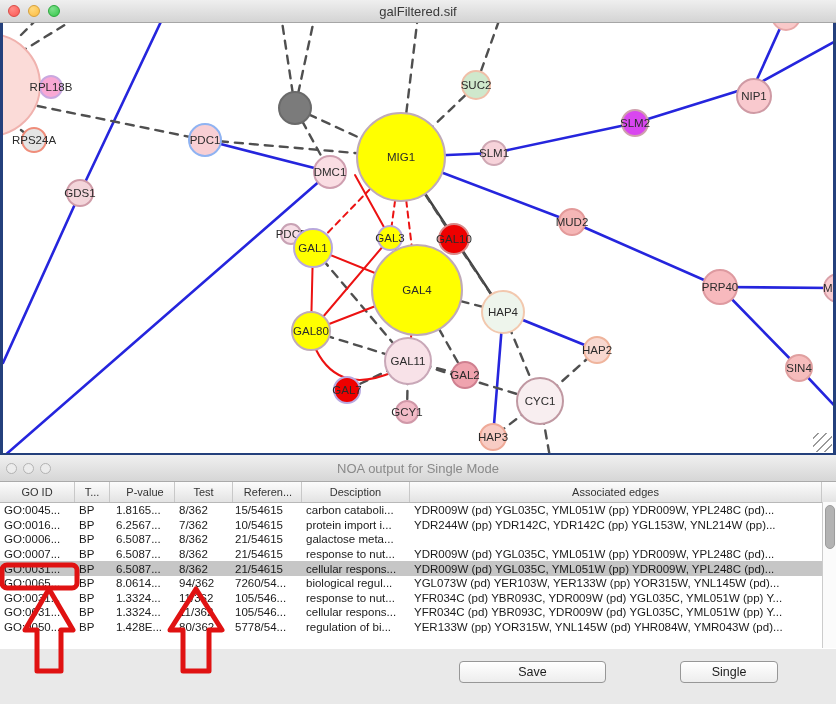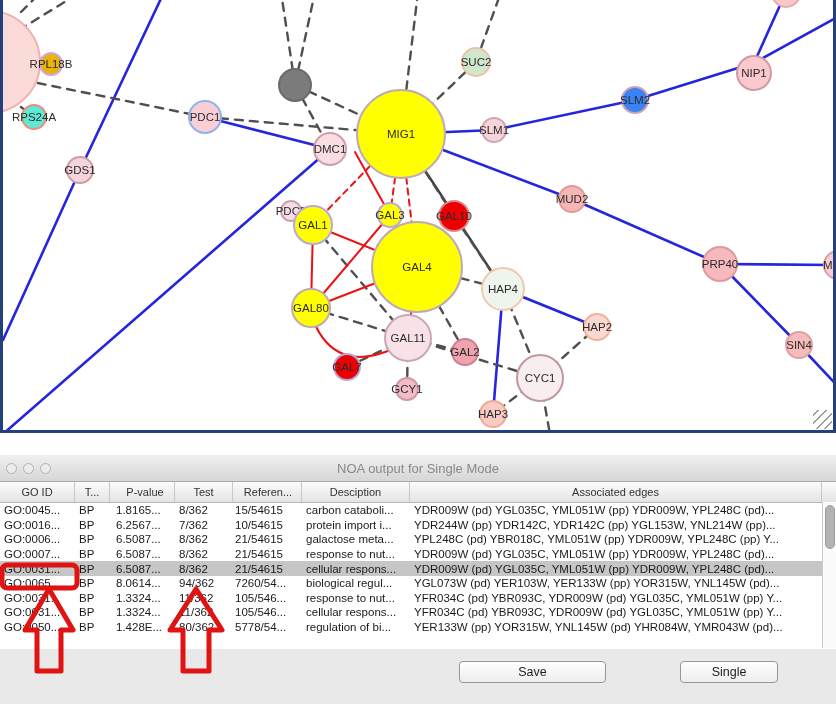--- a/index.html
+++ b/index.html
@@ -45,20 +45,28 @@
   #save-btn{left:459px;width:145px;}
   #cancel-btn{left:680px;width:96px;}
   
   #annot-svg{position:absolute;left:0;top:0;width:836px;height:704px;pointer-events:none;z-index:60;}
   .annot{fill:none;stroke:#e01212;stroke-width:5px;stroke-linejoin:round;}
 </style>
 </head>
 <body>
 
 <div id="net-win">
+  <div class="titlebar">
+    <div class="lights">
+      <div class="light lr"></div>
+      <div class="light ly"></div>
+      <div class="light lg"></div>
+    </div>
+    <div class="title">galFiltered.sif</div>
+  </div>
   <div id="net-canvas">
     <svg id="edges-svg" xmlns="http://www.w3.org/2000/svg">
         <line x1="163" y1="-12" x2="77" y2="170" class="edge-blue"></line>
         <line x1="77" y1="170" x2="0" y2="340" class="edge-blue"></line>
         <line x1="202" y1="117" x2="327" y2="149" class="edge-blue"></line>
         <line x1="327" y1="149" x2="0" y2="434" class="edge-blue"></line>
         <line x1="398" y1="134" x2="491" y2="130" class="edge-blue"></line>
         <line x1="491" y1="130" x2="632" y2="100" class="edge-blue"></line>
         <line x1="632" y1="100" x2="751" y2="63" class="edge-blue"></line>
         <line x1="751" y1="63" x2="840" y2="14" class="edge-blue"></line>
@@ -105,24 +113,24 @@
         <path d="M 310,320 Q 332,374 390,349" class="edge-red"></path>
         <line x1="352" y1="152" x2="387" y2="215" class="edge-red"></line>
         <line x1="398" y1="134" x2="310" y2="225" class="edge-reddash"></line>
         <line x1="398" y1="134" x2="387" y2="215" class="edge-reddash"></line>
         <line x1="398" y1="134" x2="414" y2="267" class="edge-reddash"></line>
         <line x1="387" y1="215" x2="414" y2="267" class="edge-reddash"></line>
         <line x1="414" y1="267" x2="405" y2="338" class="edge-reddash"></line>
       </svg>
     <div id="nodes-layer">
         <div class="node" style="left: -66px; top: 10px; width: 104px; height: 104px; background: rgb(251, 219, 216); border-color: rgb(240, 178, 174);"></div>
-        <div class="node" style="left: 36px; top: 52px; width: 24px; height: 24px; background: #eab308; border-color: rgb(201, 168, 224);">
+        <div class="node" style="left: 36px; top: 52px; width: 24px; height: 24px; background: #f9a8d4; border-color: rgb(201, 168, 224);">
           <span>RPL18B</span>
         </div>
-        <div class="node" style="left: 18px; top: 104px; width: 26px; height: 26px; background: #5eead4; border-color: rgb(239, 141, 122);">
+        <div class="node" style="left: 18px; top: 104px; width: 26px; height: 26px; background: #e5e5e5; border-color: rgb(239, 141, 122);">
           <span>RPS24A</span>
         </div>
         <div class="node" style="left: 63px; top: 156px; width: 28px; height: 28px; background: rgb(243, 213, 218); border-color: rgb(207, 156, 168);">
           <span>GDS1</span>
         </div>
         <div class="node" style="left: 185px; top: 100px; width: 34px; height: 34px; background: rgb(248, 207, 212); border-color: rgb(143, 179, 242);">
           <span>PDC1</span>
         </div>
         <div class="node" style="left: 275px; top: 68px; width: 34px; height: 34px; background: rgb(123, 123, 123); border-color: rgb(106, 106, 106);"></div>
         <div class="node" style="left: 353px; top: 89px; width: 90px; height: 90px; background: rgb(255, 255, 0); border-color: rgb(191, 170, 184);">
@@ -130,21 +138,21 @@
         </div>
         <div class="node" style="left: 458px; top: 47px; width: 30px; height: 30px; background: rgb(207, 232, 204); border-color: rgb(240, 191, 168);">
           <span>SUC2</span>
         </div>
         <div class="node" style="left: 478px; top: 117px; width: 26px; height: 26px; background: rgb(247, 211, 218); border-color: rgb(207, 168, 180);">
           <span>SLM1</span>
         </div>
         <div class="node" style="left: 310px; top: 132px; width: 34px; height: 34px; background: rgb(250, 221, 227); border-color: rgb(207, 159, 176); text-align: center;">
           <span>DMC1</span>
         </div>
-        <div class="node" style="left: 618px; top: 86px; width: 28px; height: 28px; background: #3b82f6; border-color: rgb(207, 160, 174);">
+        <div class="node" style="left: 618px; top: 86px; width: 28px; height: 28px; background: #d946ef; border-color: rgb(207, 160, 174);">
           <span>SLM2</span>
         </div>
         <div class="node" style="left: 733px; top: 55px; width: 36px; height: 36px; background: rgb(249, 201, 206); border-color: rgb(207, 154, 164);">
           <span>NIP1</span>
         </div>
         <div class="node" style="left: 768px; top: -22px; width: 30px; height: 30px; background: rgb(249, 201, 201); border-color: rgb(232, 168, 168);"></div>
         <div class="node" style="left: 555px; top: 185px; width: 28px; height: 28px; background: rgb(245, 182, 182); border-color: rgb(227, 154, 154);">
           <span>MUD2</span>
         </div>
         <div class="node" style="left: 699px; top: 246px; width: 36px; height: 36px; background: rgb(247, 185, 189); border-color: rgb(222, 154, 160);">
@@ -240,21 +248,20 @@
         <div class="cell c5">protein import i...</div>
         <div class="cell c6">YDR244W (pp) YDR142C, YDR142C (pp) YGL153W, YNL214W (pp)...</div>
       </div>
       <div class="trow">
         <div class="cell c0">GO:0006...</div>
         <div class="cell c1">BP</div>
         <div class="cell c2">6.5087...</div>
         <div class="cell c3">8/362</div>
         <div class="cell c4">21/54615</div>
         <div class="cell c5">galactose meta...</div>
-        <div class="cell c6">YPL248C (pd) YBR018C, YML051W (pp) YDR009W, YPL248C (pp) Y...</div>
       </div>
       <div class="trow">
         <div class="cell c0">GO:0007...</div>
         <div class="cell c1">BP</div>
         <div class="cell c2">6.5087...</div>
         <div class="cell c3">8/362</div>
         <div class="cell c4">21/54615</div>
         <div class="cell c5">response to nut...</div>
         <div class="cell c6">YDR009W (pd) YGL035C, YML051W (pp) YDR009W, YPL248C (pd)...</div>
       </div>

